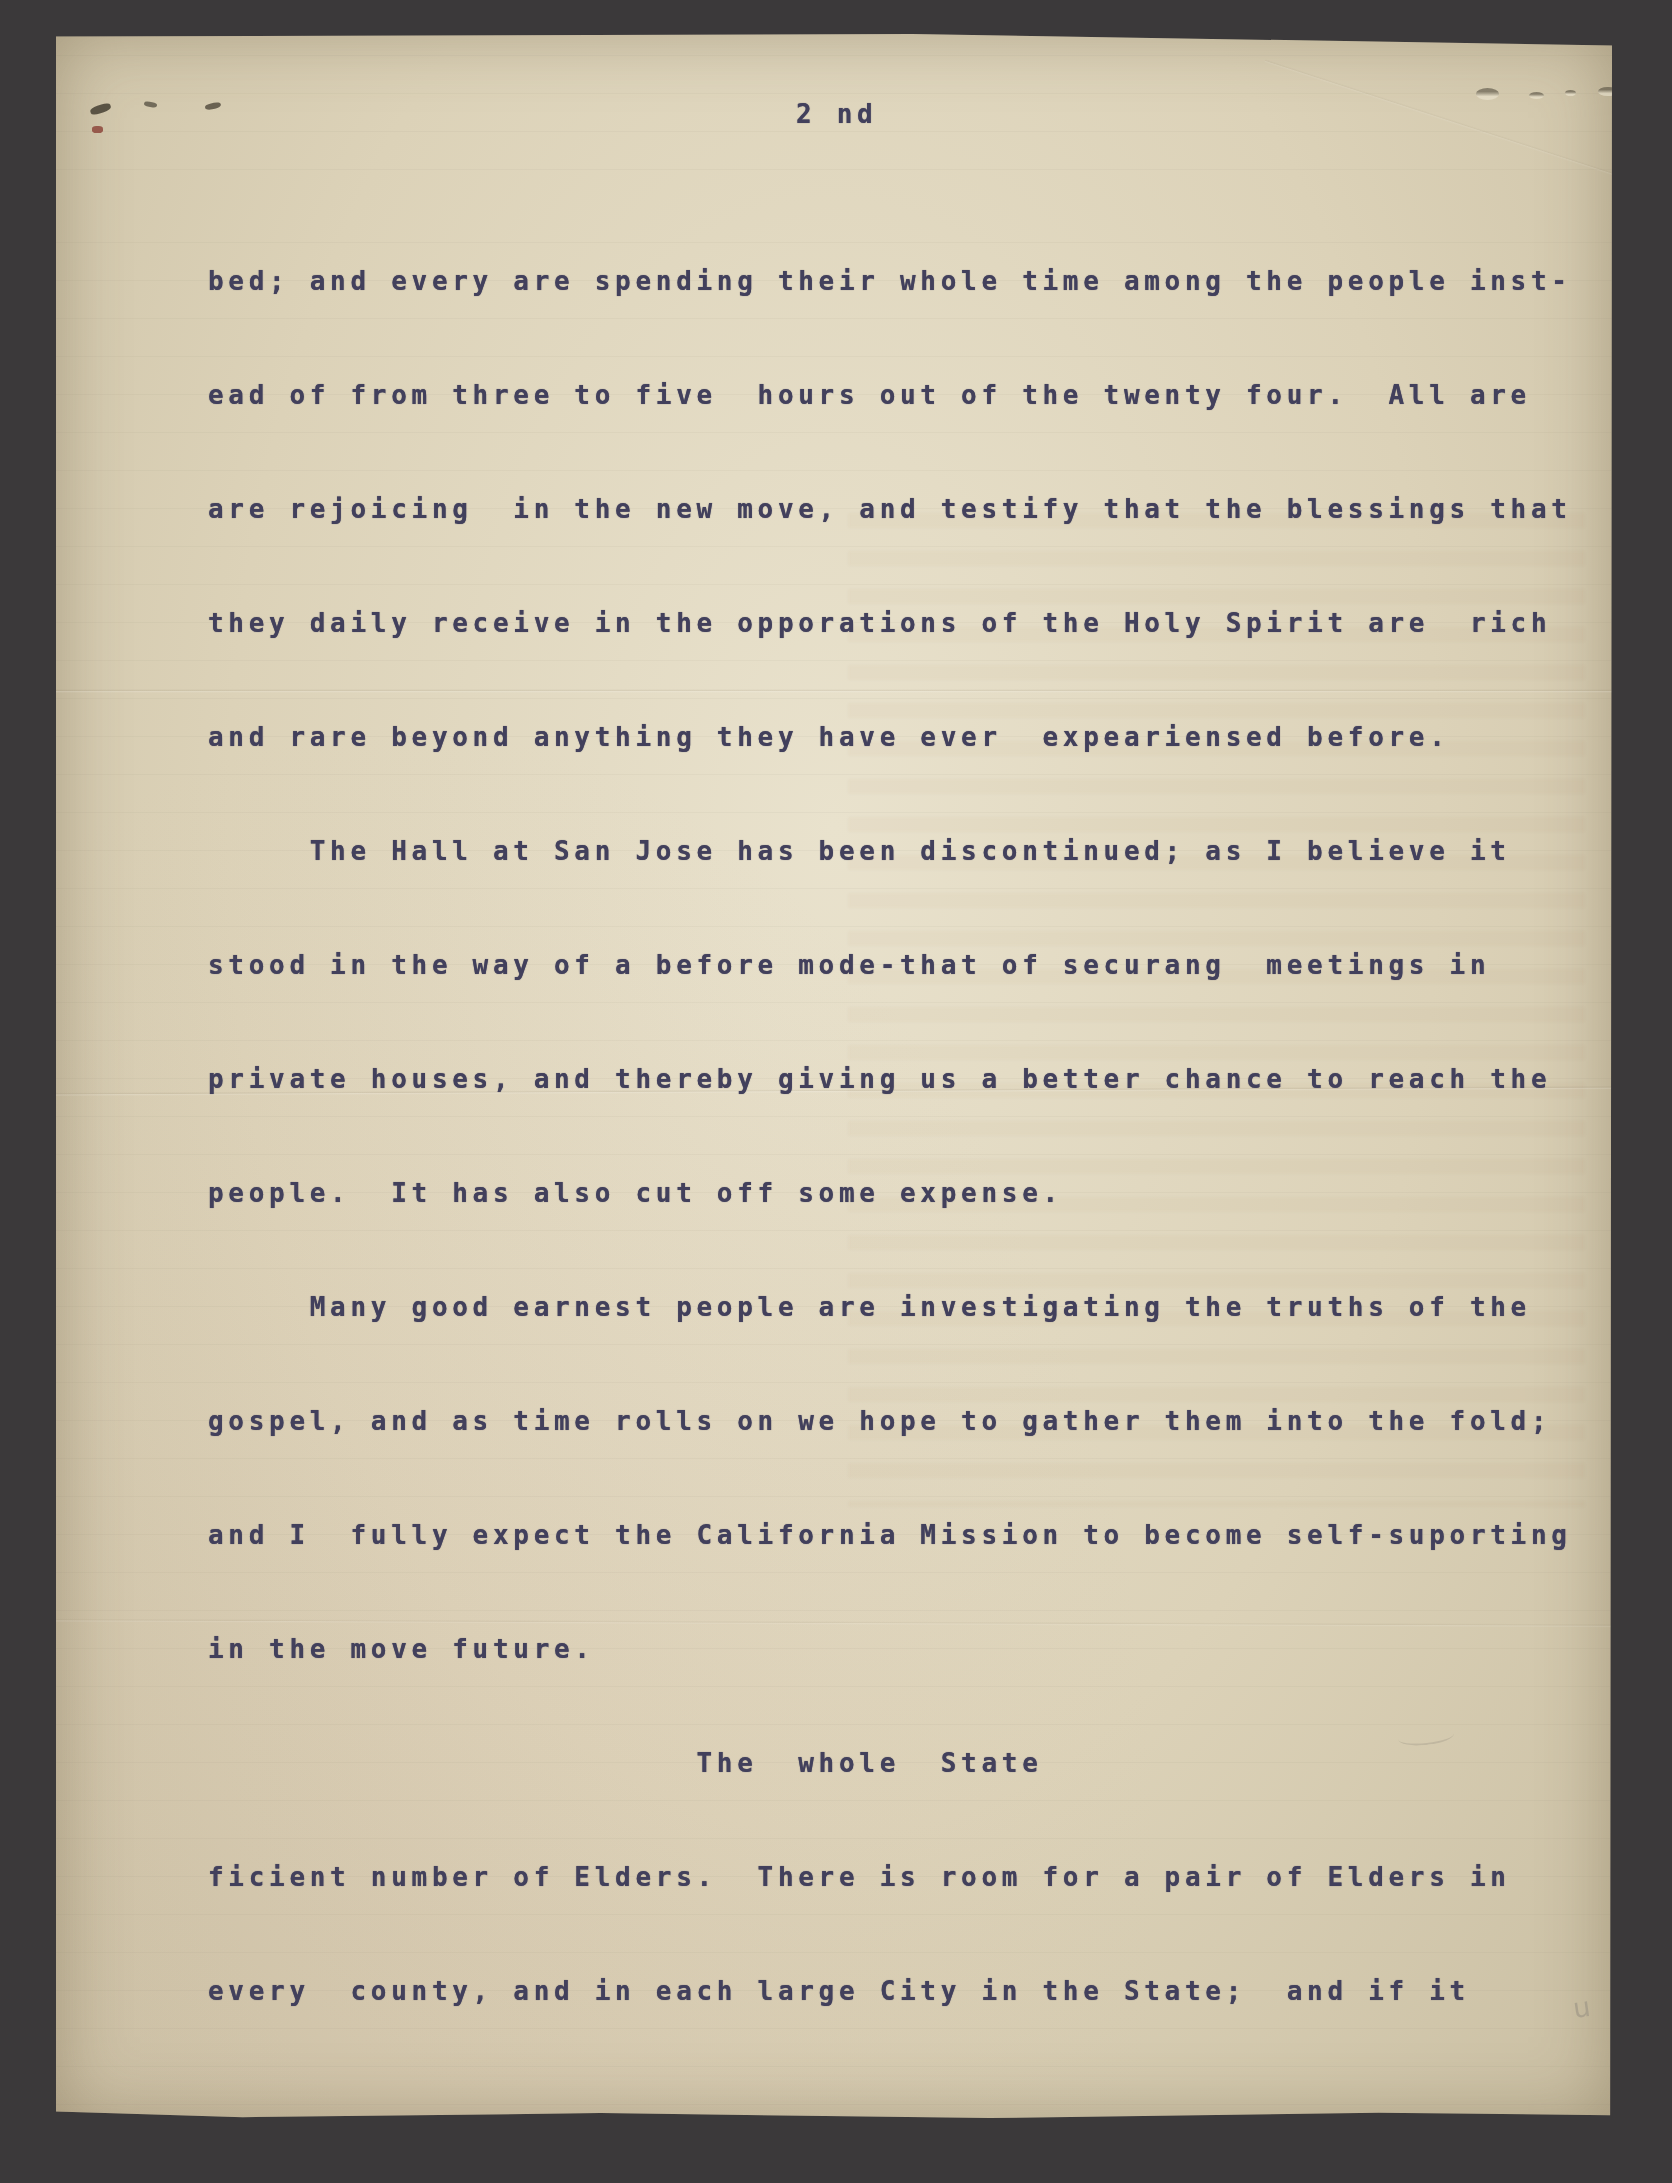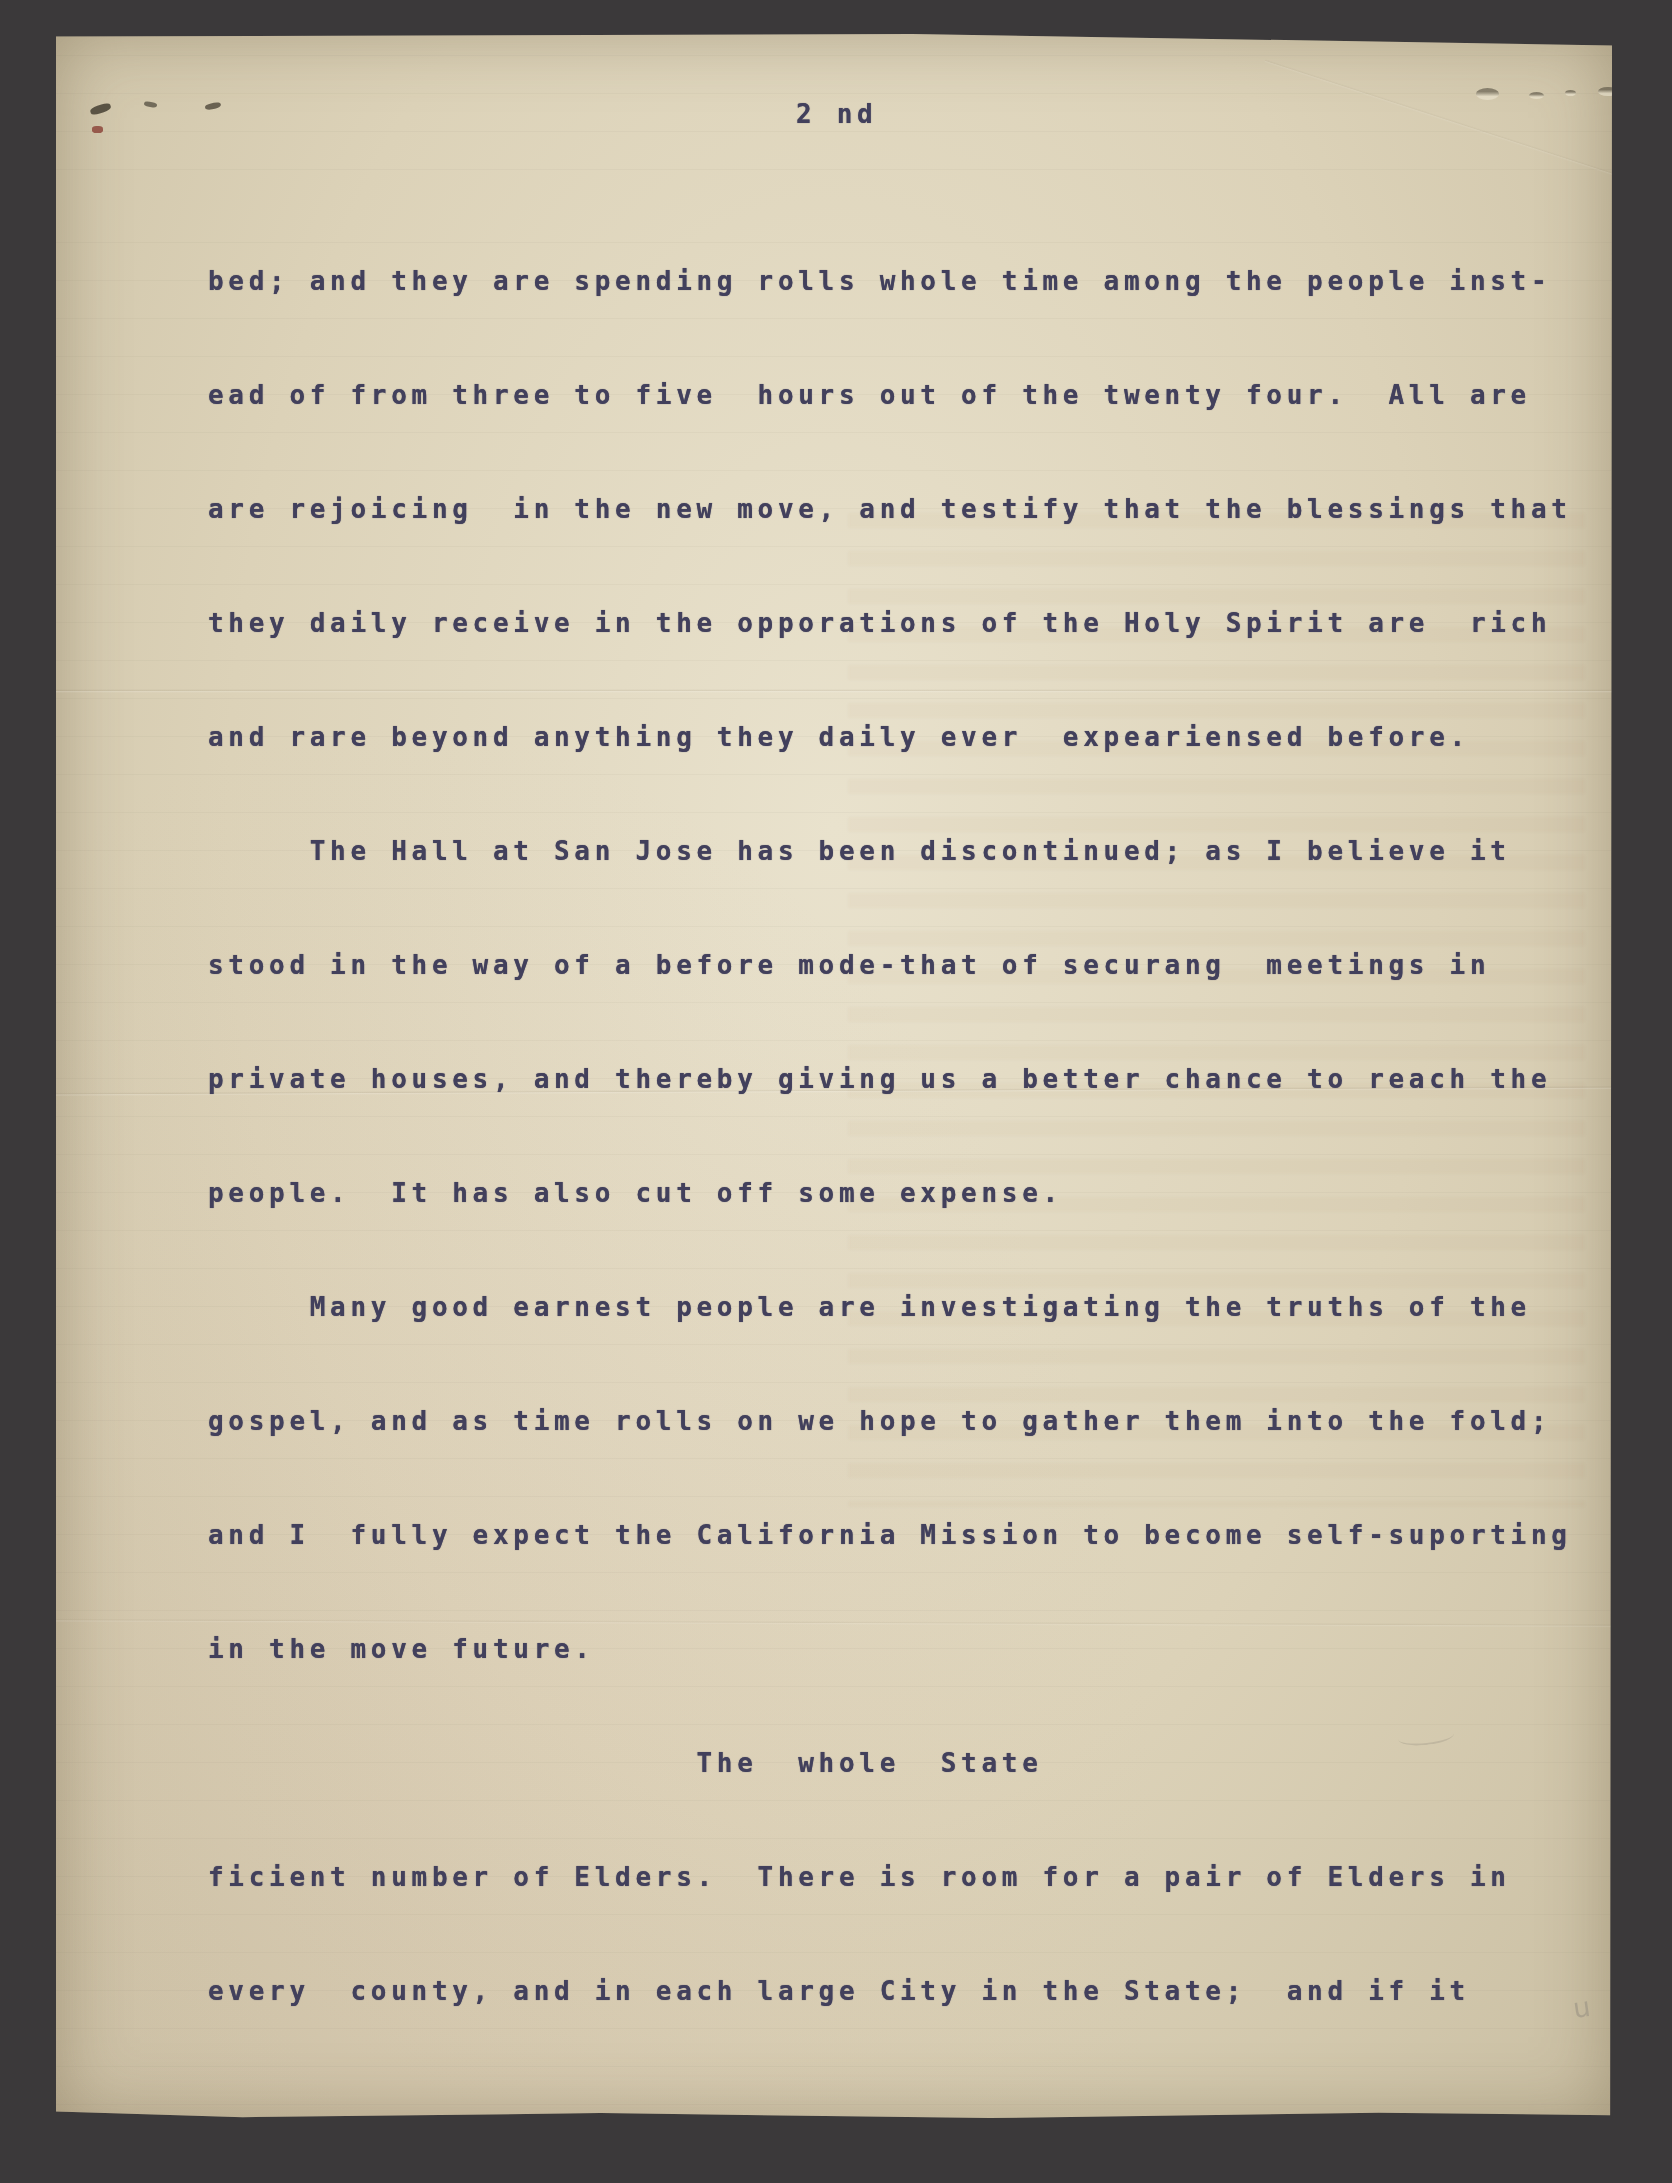--- a/index.html
+++ b/index.html
@@ -96,25 +96,25 @@
     <div class="speck spk-c"></div>
     <div class="speck spk-red"></div>
     <div class="dent dnt1"></div>
     <div class="dent dnt2"></div>
     <div class="dent dnt3"></div>
     <div class="dent dnt4"></div>
 
     <div class="pageno">2 nd</div>
 
     <div class="lines">
-      <div>bed; and they are spending rolls whole time among the people inst-</div>
+      <div>bed; and every are spending their whole time among the people inst-</div>
       <div>ead of from three to five  hours out of the twenty four.  All are</div>
       <div>are rejoicing  in the new move, and testify that the blessings that</div>
       <div>they daily receive in the opporations of the Holy Spirit are  rich</div>
-      <div>and rare beyond anything they daily ever  expeariensed before.</div>
+      <div>and rare beyond anything they have ever  expeariensed before.</div>
       <div>     The Hall at San Jose has been discontinued; as I believe it</div>
       <div>stood in the way of a before mode-that of securang  meetings in</div>
       <div>private houses, and thereby giving us a better chance to reach the</div>
       <div>people.  It has also cut off some expense.</div>
       <div>     Many good earnest people are investigating the truths of the</div>
       <div>gospel, and as time rolls on we hope to gather them into the fold;</div>
       <div>and I  fully expect the California Mission to become self-suporting</div>
       <div>in the move future.</div>
       <div>                        The  whole  State</div>
       <div>ficient number of Elders.  There is room for a pair of Elders in</div>

